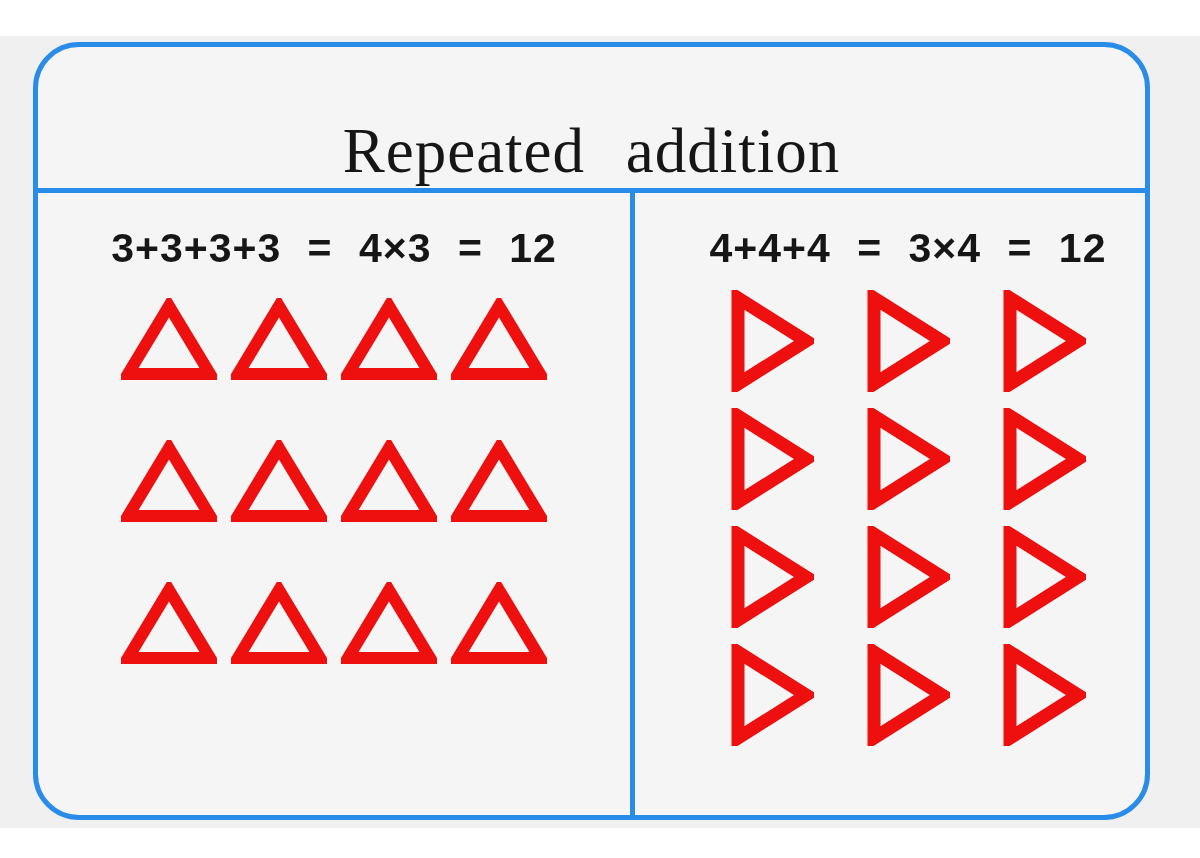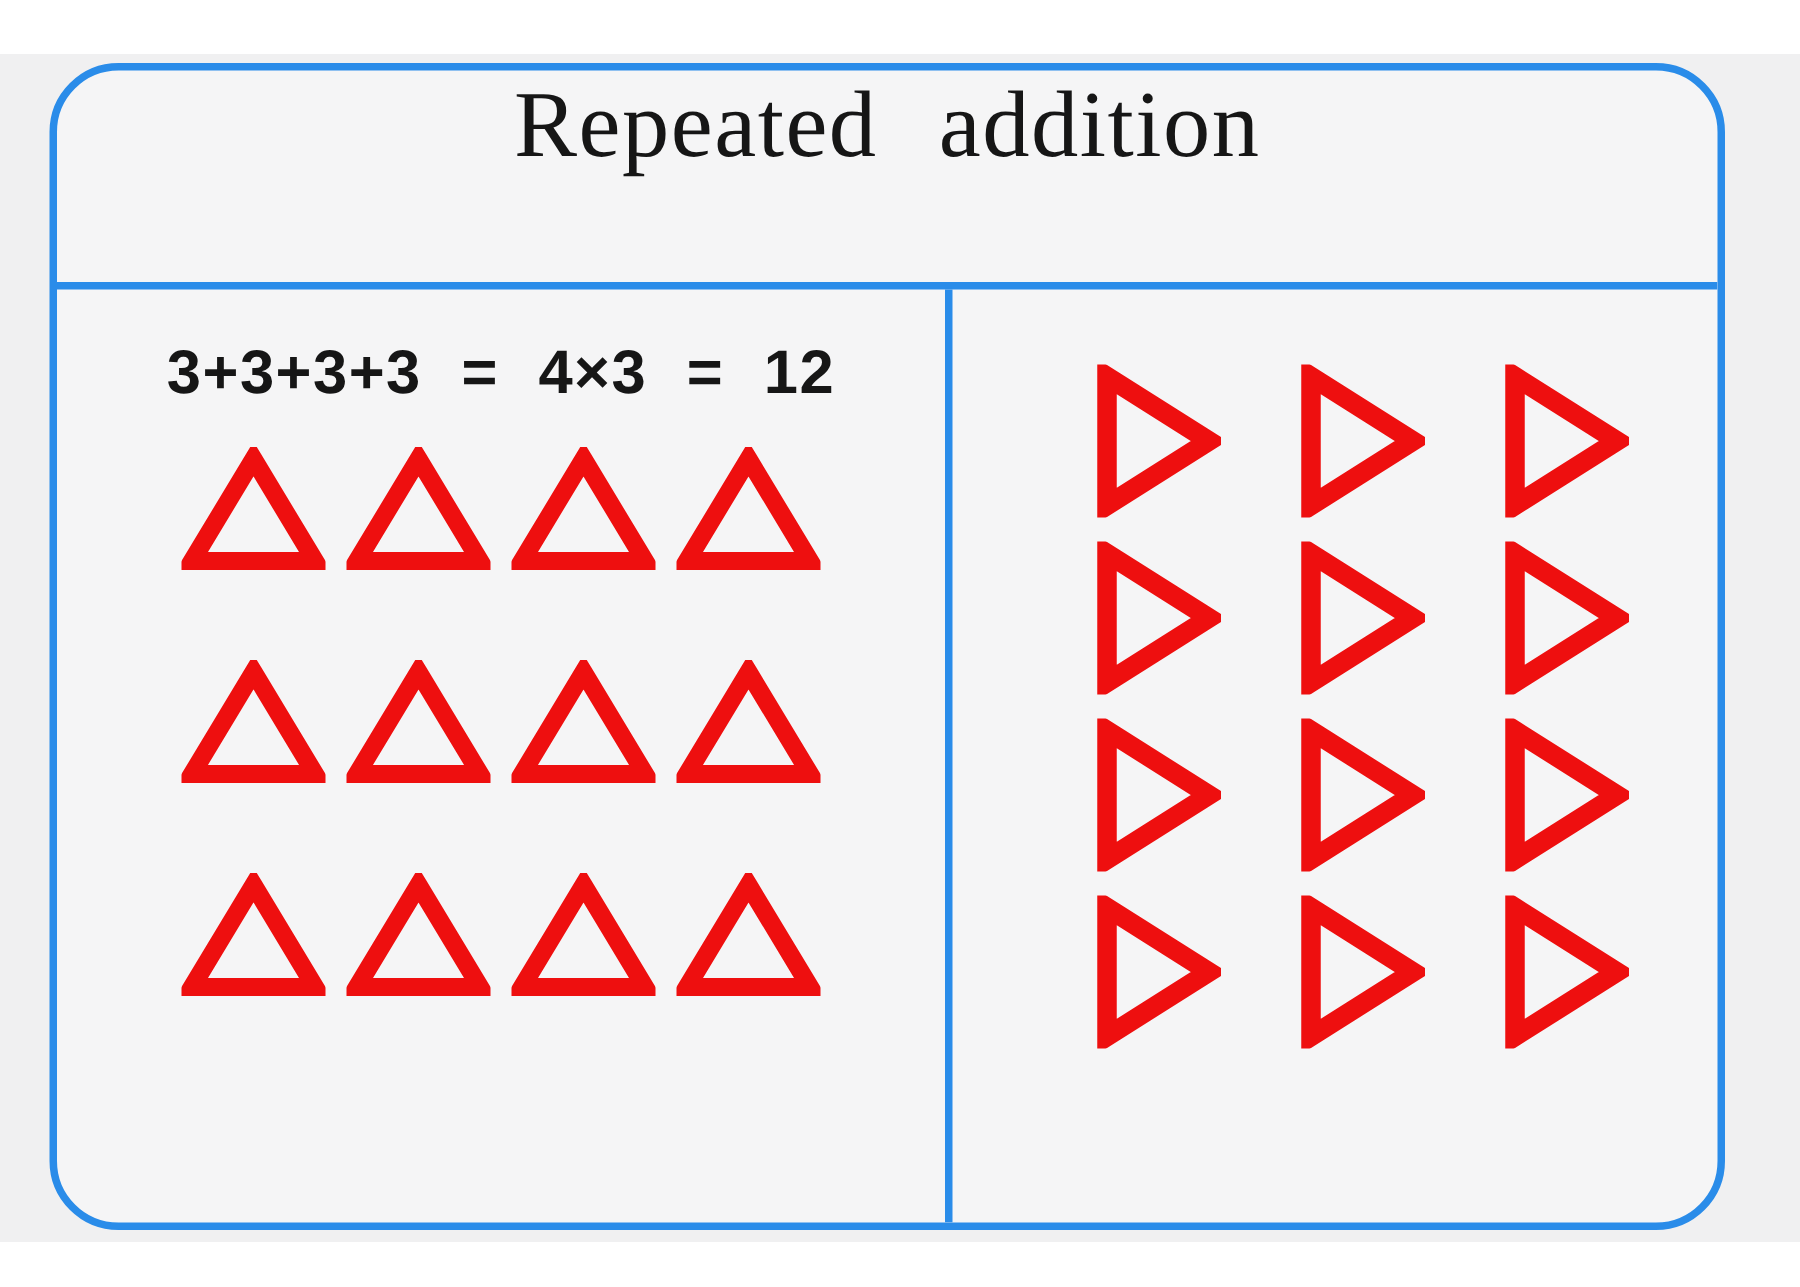--- a/index.html
+++ b/index.html
@@ -23,21 +23,21 @@
     border: 5px solid var(--border-blue, #2a8ce9);
     border-radius: 46px;
     background: var(--panel-bg, #f5f5f6);
     display: flex;
     flex-direction: column;
     overflow: hidden;
   }
   .card-header {
     flex: 0 0 146px;
     display: flex;
-    align-items: flex-start;
+    align-items: flex-end;
     justify-content: center;
     border-bottom: 5px solid var(--border-blue, #2a8ce9);
   }
   .card-title {
     font-family: "Liberation Serif", serif;
     font-size: 63px;
     font-weight: 500;
     color: var(--text-dark, #161616);
     letter-spacing: 1px;
     word-spacing: 24px;
@@ -134,20 +134,21 @@
   </svg>
           <svg class="tri" width="96" height="84" viewBox="0 0 96 84" aria-hidden="true">
     <polygon points="48,8 89,76 7,76" fill="none" stroke="currentColor" stroke-width="12" stroke-miterlimit="10"></polygon>
   </svg>
           <svg class="tri" width="96" height="84" viewBox="0 0 96 84" aria-hidden="true">
     <polygon points="48,8 89,76 7,76" fill="none" stroke="currentColor" stroke-width="12" stroke-miterlimit="10"></polygon>
   </svg>
         </div>
     </section>
     <section class="panel panel-right">
+      <div class="equation">4+4+4 = 3×4 = 12</div>
       <div class="tri-grid tri-grid-right" style="grid-template-columns: repeat(3, auto);">
           <svg class="tri" width="84" height="102" viewBox="0 0 84 102" aria-hidden="true">
     <polygon points="8,8 76,51 8,94" fill="none" stroke="currentColor" stroke-width="13" stroke-miterlimit="10"></polygon>
   </svg>
           <svg class="tri" width="84" height="102" viewBox="0 0 84 102" aria-hidden="true">
     <polygon points="8,8 76,51 8,94" fill="none" stroke="currentColor" stroke-width="13" stroke-miterlimit="10"></polygon>
   </svg>
           <svg class="tri" width="84" height="102" viewBox="0 0 84 102" aria-hidden="true">
     <polygon points="8,8 76,51 8,94" fill="none" stroke="currentColor" stroke-width="13" stroke-miterlimit="10"></polygon>
   </svg>

